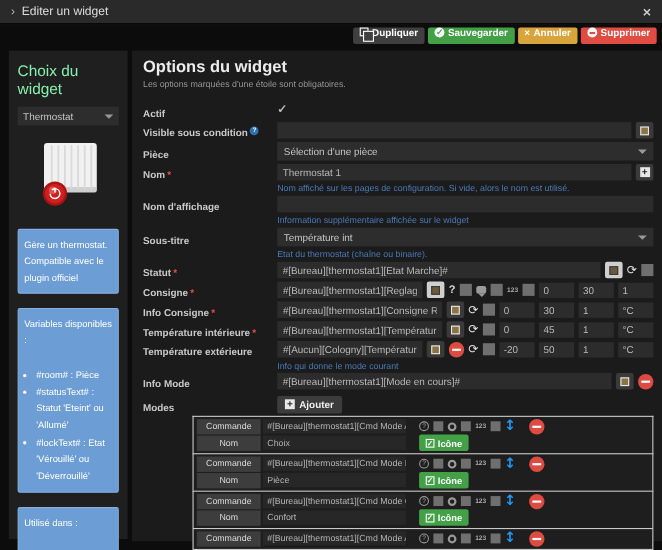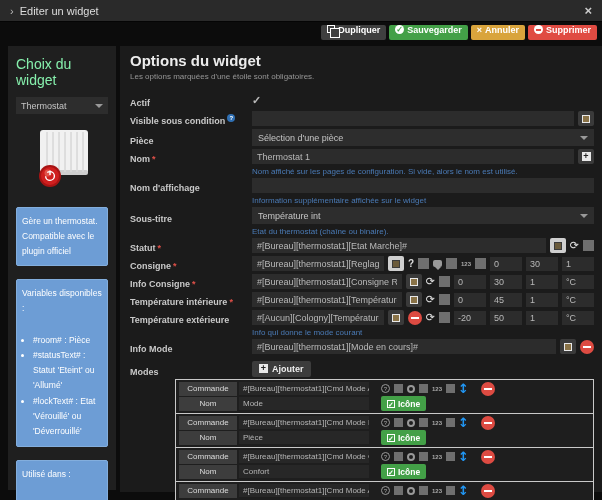--- a/index.html
+++ b/index.html
@@ -335,21 +335,21 @@
             <span class="cbs"></span>
           <span class="num123">123</span>
             <span class="cbs"></span>
         </div>
         <span class="mspacer"></span>
         <span class="updown">↕</span>
         <span class="minuscirc mright"></span>
       </div>
       <div class="mrow">
         <div class="mlabel">Nom</div>
-        <div class="minput">Mode</div>
+        <div class="minput">Choix</div>
         <div class="icbtn">
           <span class="chkbox">✓</span>
           <span>Icône</span>
         </div>
       </div>
     </div>
 
     <div class="mblock">
       <div class="mrow">
         <div class="mlabel">Commande</div>

